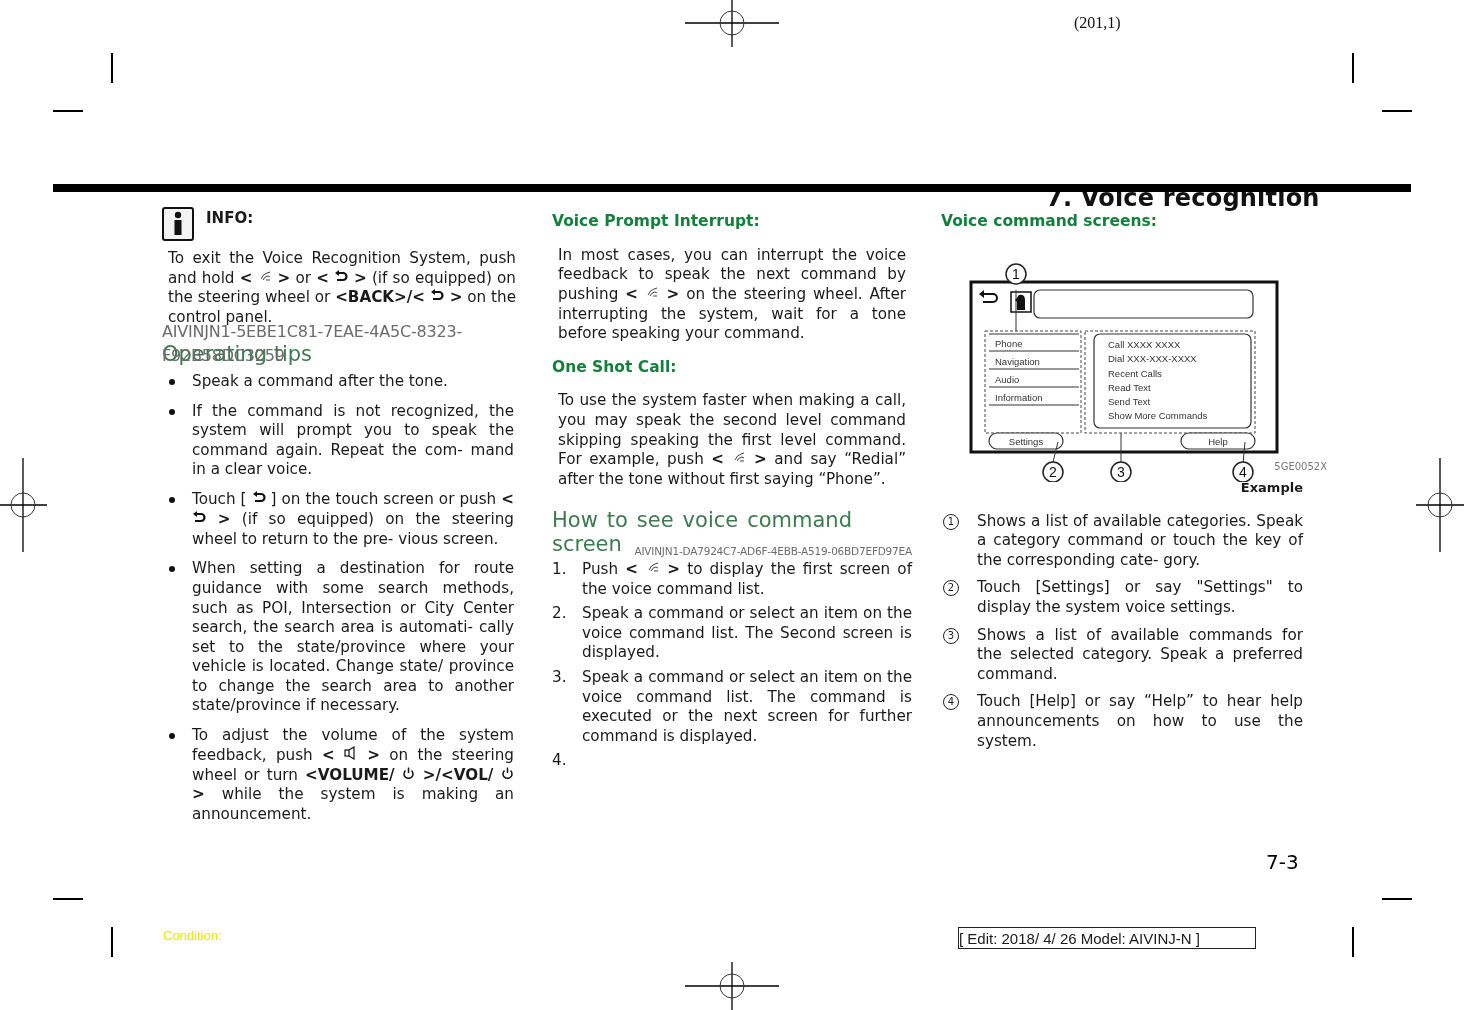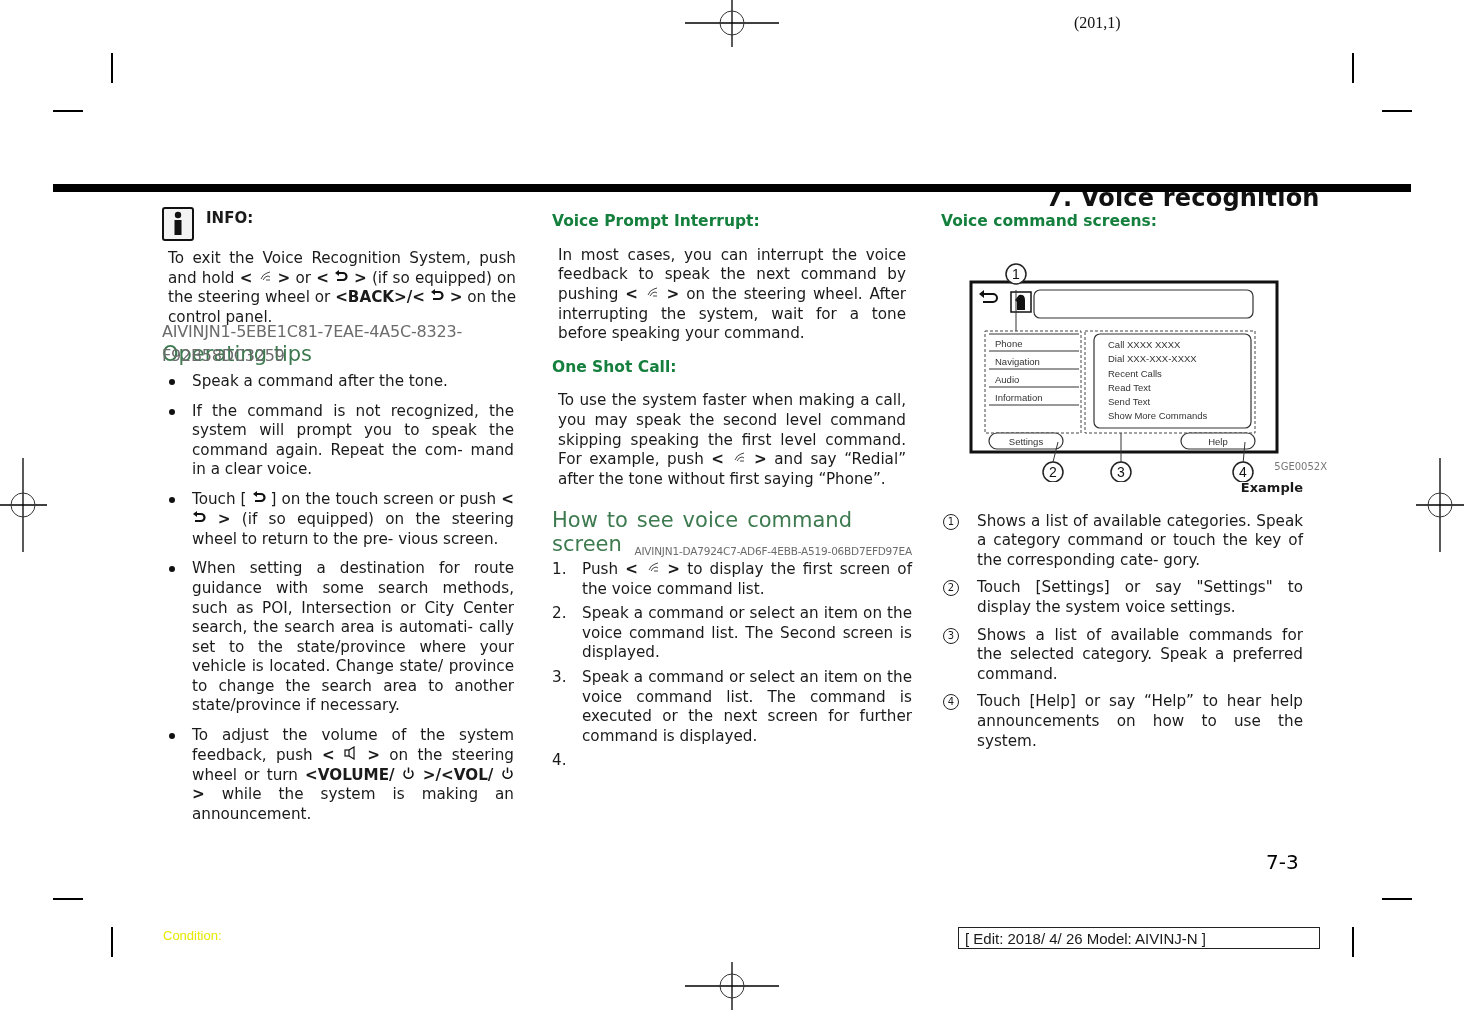--- a/index.html
+++ b/index.html
@@ -32,22 +32,22 @@
   .callouts { list-style: none; padding: 0; margin: 0; }
   .callouts li { position: relative; padding-left: 36px; margin-bottom: 8px; }
   .callouts li .cnum { position: absolute; left: 2px; top: 2px; width: 14px; height: 14px; border: 1.3px solid #222;
                        border-radius: 50%; font-size: 10px; line-height: 14px; text-align: center; }
   .b { font-weight: bold; }
   .sym { display: inline-block; vertical-align: middle; }
   .figure { position: relative; width: 362px; height: 260px; margin-top: 20px; }
   .fig-code { position: absolute; right: -24px; top: 205px; font-size: 10px; color: #777; }
   .fig-caption { position: absolute; left: 0; width: 362px; top: 226px; text-align: right; font-weight: bold; font-size: 13px; }
   .footer-cond { left: 163px; top: 928px; font-family: "Liberation Sans", sans-serif; font-size: 13px; color: #e8e800; }
-  .footer-edit { left: 958px; top: 927px; width: 362px; height: 22px; border: 1px solid #222; border-left-width: 1px;
-                 font-family: "Liberation Sans", sans-serif; font-size: 15px; line-height: 22px; padding-left: 6px; box-sizing: border-box; }
+  .footer-edit { left: 958px; top: 927px; width: 298px; height: 22px; border: 1px solid #222; border-left-width: 1px;
+                 font-family: "Liberation Sans", sans-serif; font-size: 15px; line-height: 22px; box-sizing: border-box; }
   .page-num { left: 1266px; top: 850px; font-size: 20px; color: #000000; }
 </style>
 </head>
 <body>
 
 <div class="crop" style="left:111px;top:53px;width:1.5px;height:30px;"></div>
 <div class="crop" style="left:53px;top:110px;width:30px;height:1.5px;"></div>
 <div class="crop" style="left:1352px;top:53px;width:1.5px;height:30px;"></div>
 <div class="crop" style="left:1382px;top:110px;width:30px;height:1.5px;"></div>
 <div class="crop" style="left:53px;top:898px;width:30px;height:1.5px;"></div>

